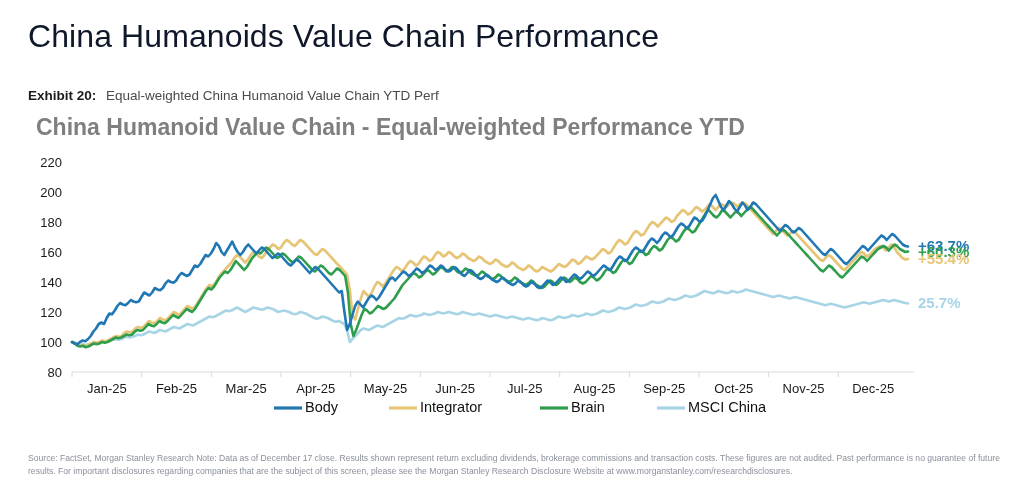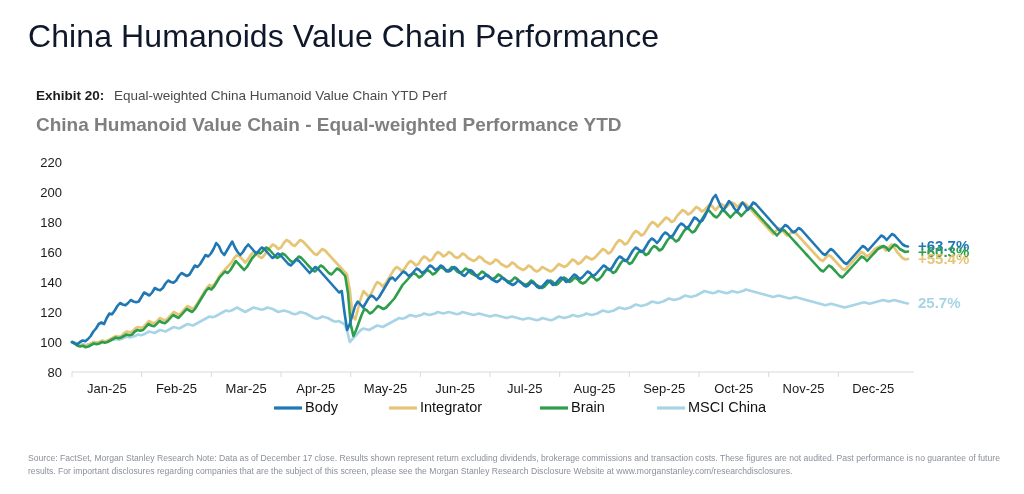--- a/index.html
+++ b/index.html
@@ -22,41 +22,41 @@
     top: 18px;
     font-size: 32px;
     font-weight: 400;
     color: #0f172a;
     letter-spacing: 0.1px;
     white-space: nowrap;
   }
 
   #exhibit-line {
     position: absolute;
-    left: 36px;
+    left: 28px;
     top: 88px;
     font-size: 13.5px;
     color: #3d3d3d;
     white-space: nowrap;
   }
   #exhibit-line .exhibit-label {
     font-weight: bold;
     color: #1c1c1c;
   }
   #exhibit-line .exhibit-desc {
     font-weight: 400;
     color: #4a4a4a;
     margin-left: 6px;
   }
 
   #chart-title {
     position: absolute;
     left: 36px;
     top: 114px;
-    font-size: 19px;
+    font-size: 23px;
     font-weight: bold;
     color: #7f7f7f;
     white-space: nowrap;
   }
 
   #chart-area {
     position: absolute;
     left: 0px;
     top: 150px;
     width: 1024px;

